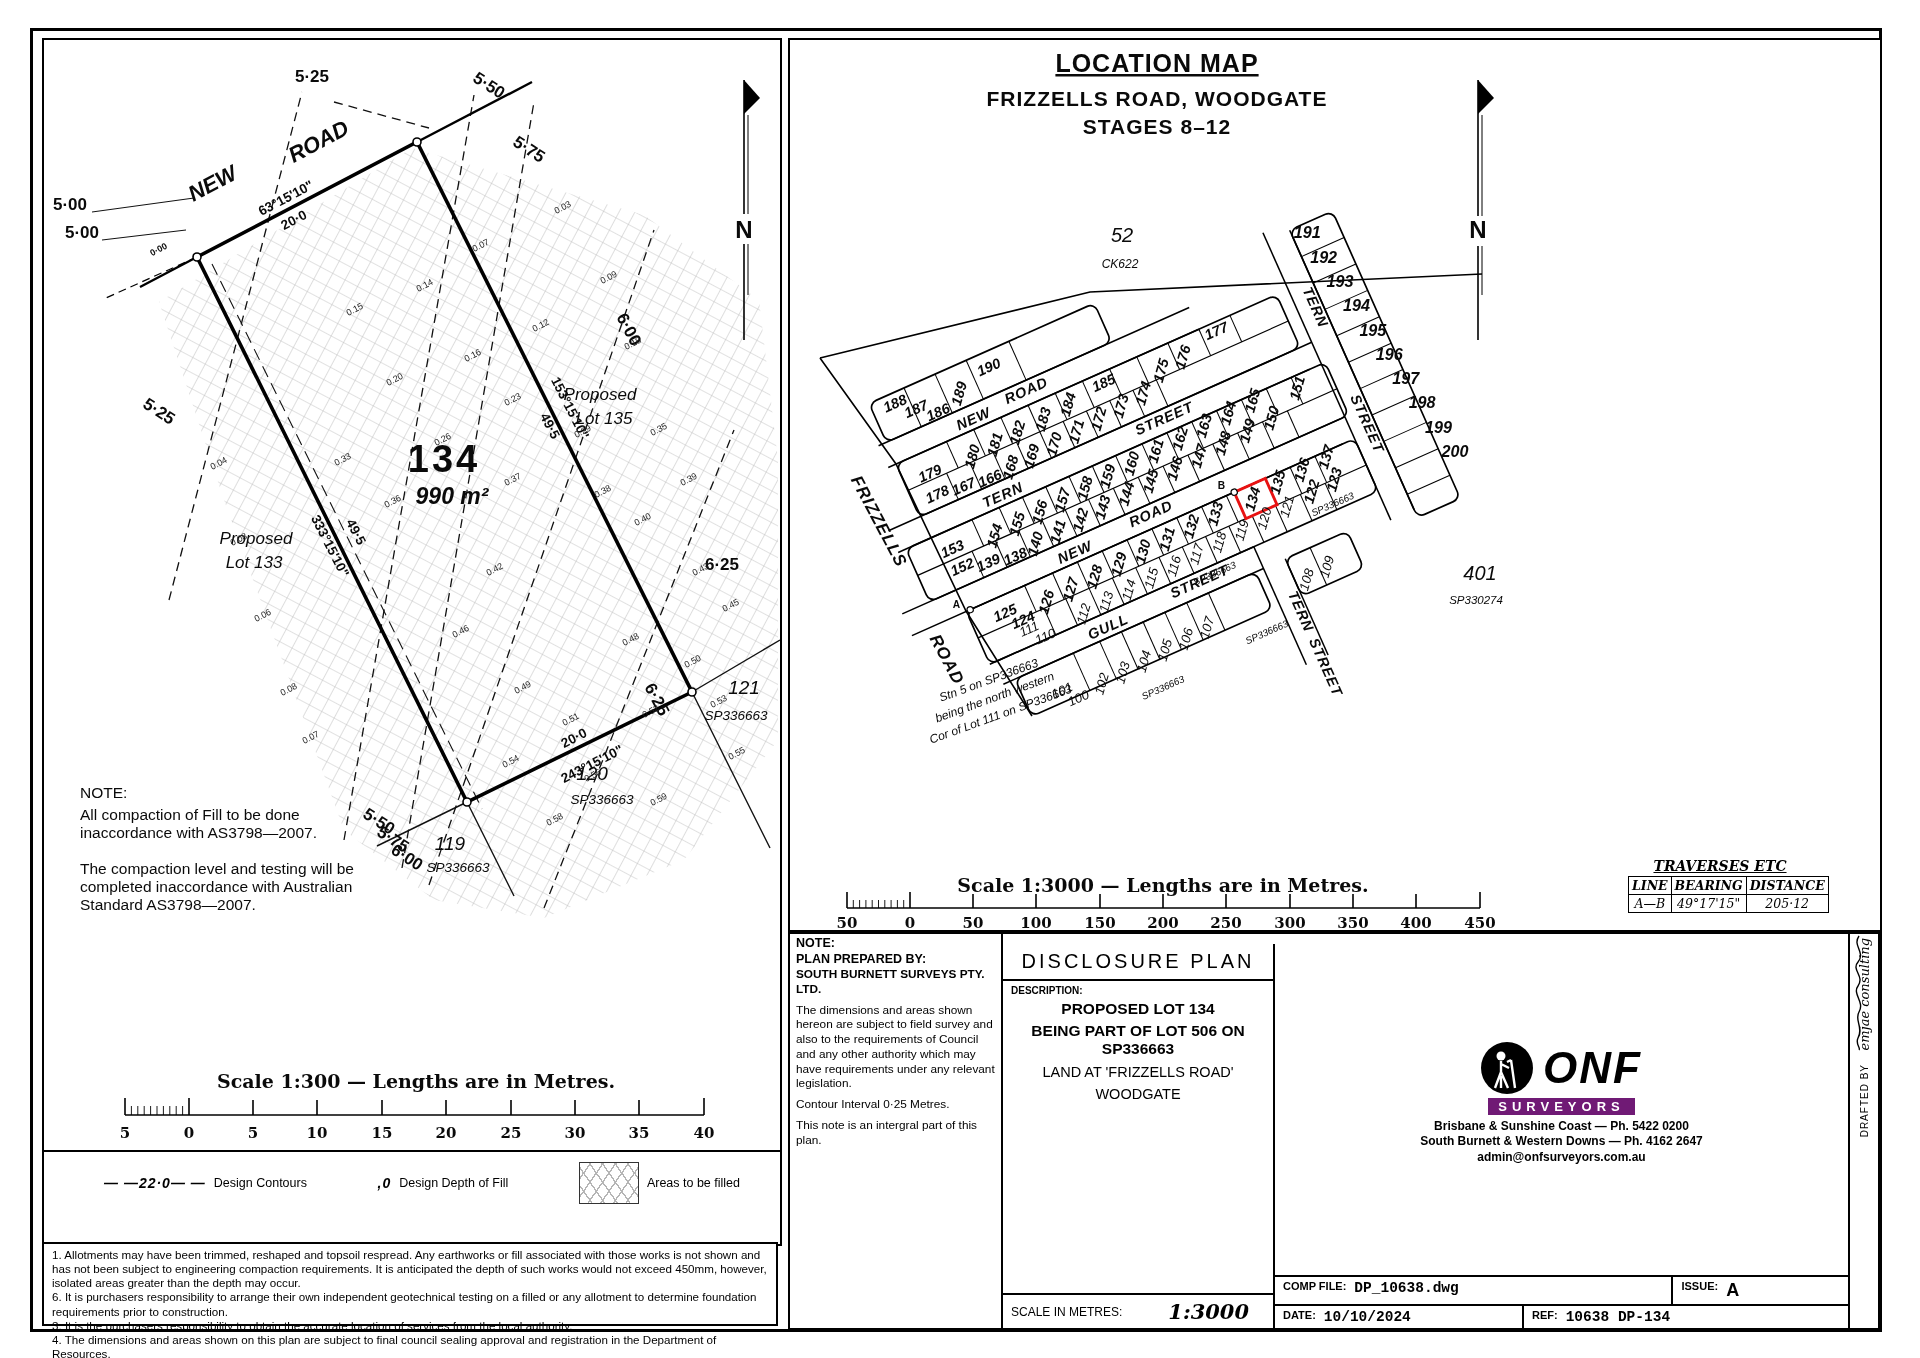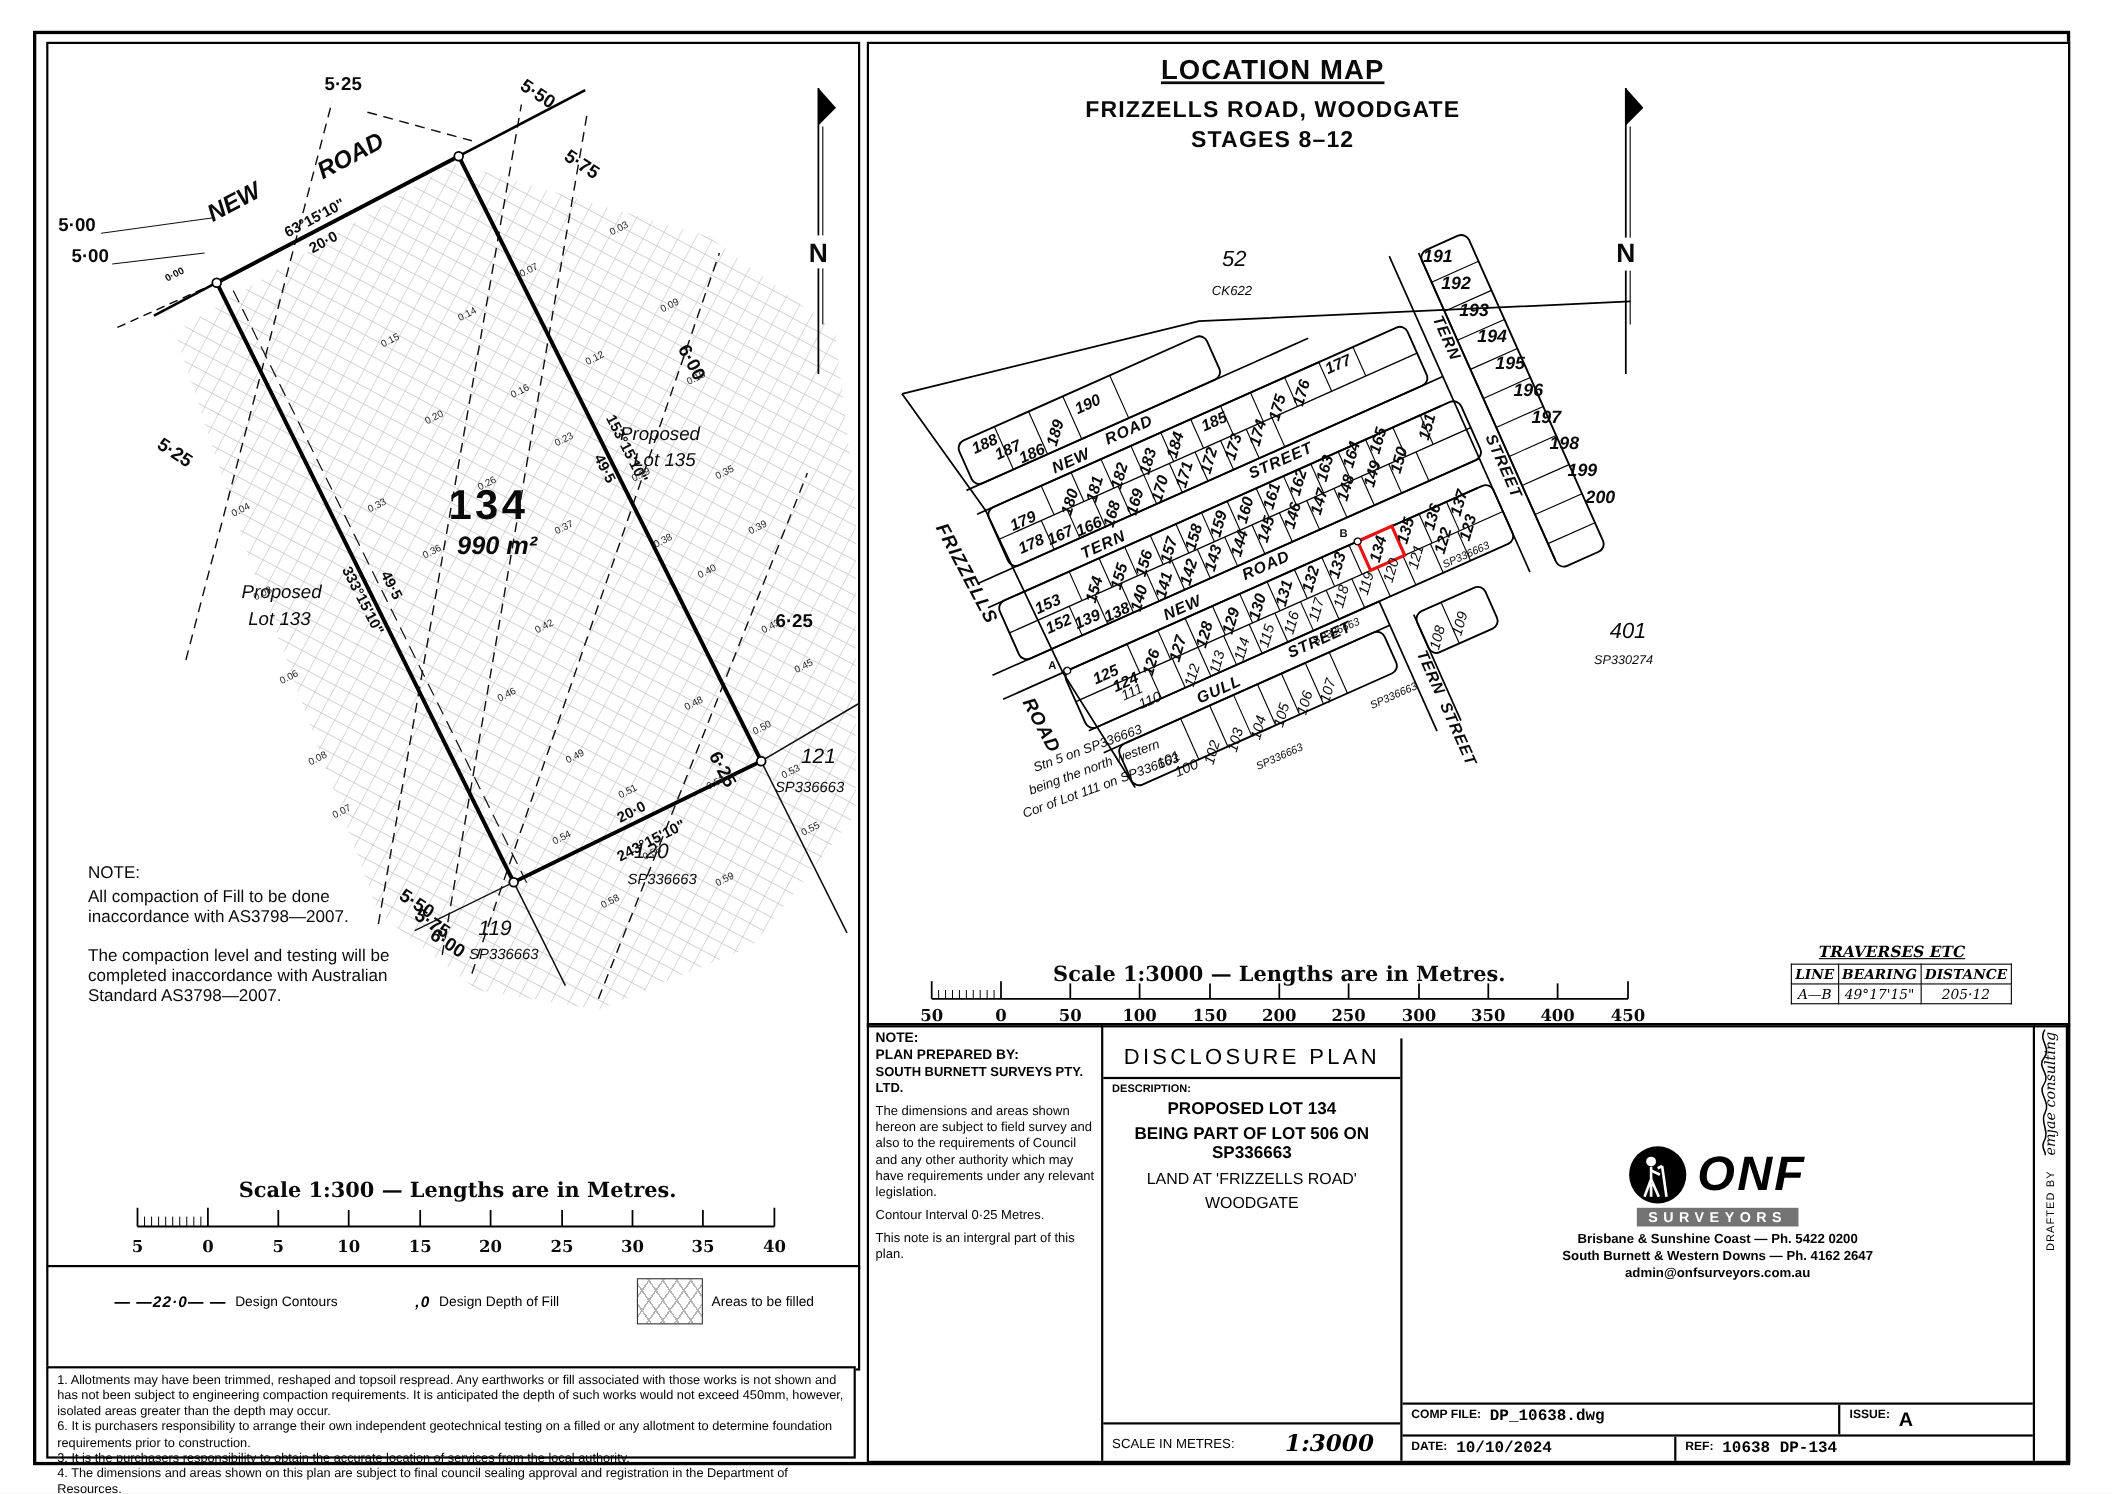--- a/index.html
+++ b/index.html
@@ -67,21 +67,21 @@
   .tb-desc .l1,.tb-desc .l2{text-align:center;font-weight:800;font-size:15.5px;margin-top:4px;}
   .tb-desc .l3,.tb-desc .l4{text-align:center;font-size:14.5px;margin-top:6px;}
   .tb-scale{border-top:2.2px solid #000;display:flex;align-items:center;padding:4px 8px;gap:30px;}
   .tb-scale .lbl{font-size:12px;}
   .tb-scale .val{font-family:"DejaVu Serif",serif;font-weight:700;font-style:italic;font-size:21px;flex:1;text-align:center;}
   #tb-right{display:flex;flex-direction:column;border-right:2.2px solid #000;}
   .onf-area{flex:1;display:flex;flex-direction:column;align-items:center;justify-content:center;gap:4px;}
   .onf-logo-row{display:flex;align-items:center;gap:10px;}
   .onf-circle{width:52px;height:52px;border-radius:50%;background:#000;position:relative;flex:none;}
   .onf-name{font-size:44px;font-weight:800;font-style:italic;letter-spacing:2px;line-height:0.9;}
-  .onf-sub{background:#737373;color:#fff;font-size:13px;letter-spacing:5px;padding:1px 10px;font-weight:700;}
+  .onf-sub{background:#701a75;color:#fff;font-size:13px;letter-spacing:5px;padding:1px 10px;font-weight:700;}
   .onf-contact{font-size:12px;text-align:center;line-height:1.3;font-weight:600;}
   .tb-row{border-top:2.2px solid #000;display:flex;}
   .tb-kv{flex:1;display:flex;align-items:flex-start;gap:8px;padding:3px 8px;border-right:2.2px solid #000;}
   .tb-kv:last-child{border-right:none;}
   .tb-kv .k{font-size:11px;font-weight:600;}
   .tb-kv .v{font-size:14.5px;font-weight:700;font-family:"Liberation Mono",monospace;}
   .tb-kv .issue{font-size:18px;font-weight:800;font-family:"Liberation Sans",sans-serif;}
   #tb-strip{display:flex;flex-direction:column;align-items:center;justify-content:flex-start;padding-top:6px;gap:14px;}
   .vtext{writing-mode:vertical-rl;transform:rotate(180deg);font-size:10px;letter-spacing:1px;}
   .vscript{writing-mode:vertical-rl;transform:rotate(180deg);font-size:13px;font-style:italic;font-family:"DejaVu Serif",serif;}

